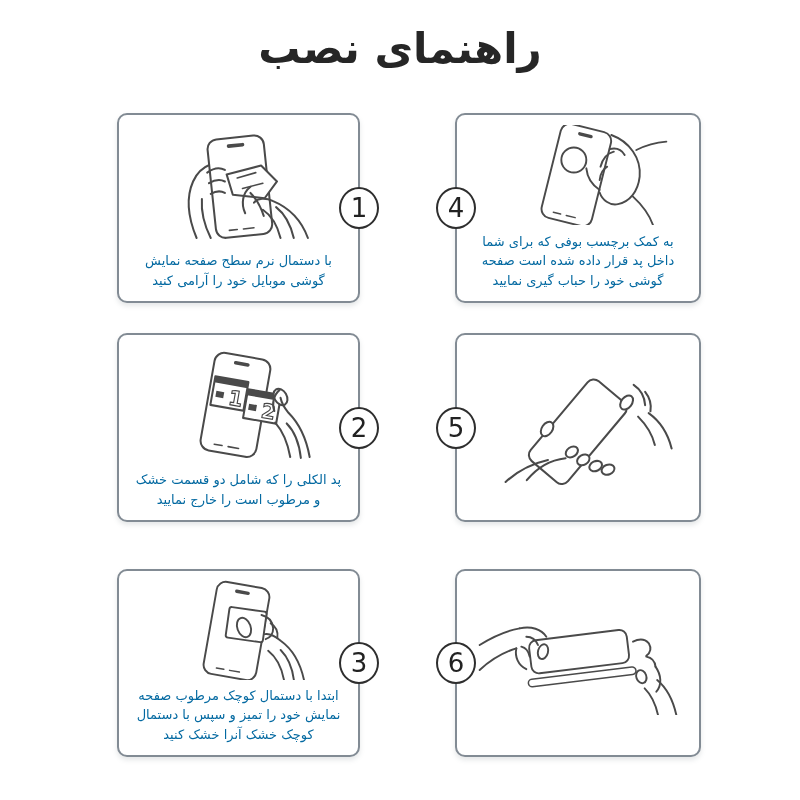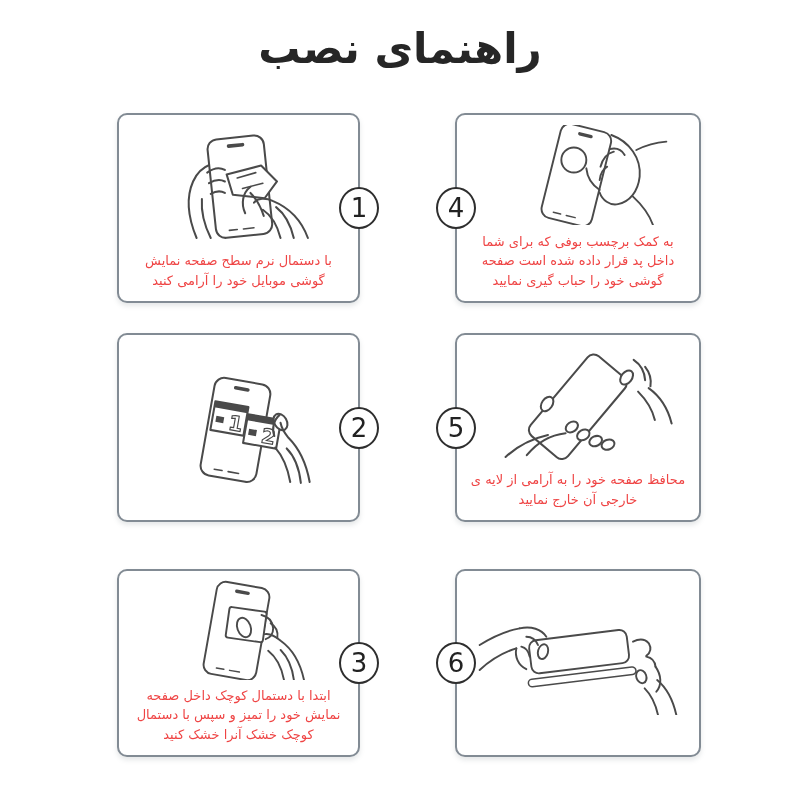--- a/index.html
+++ b/index.html
@@ -31,21 +31,21 @@
   #card2 { left:117px; top:333px; width:243px; height:189px; }
   #card5 { left:455px; top:333px; width:246px; height:189px; }
   #card3 { left:117px; top:569px; width:243px; height:188px; }
   #card6 { left:455px; top:569px; width:246px; height:188px; }
   .illo { flex:1 1 auto; display:flex; align-items:center; justify-content:center; width:100%; min-height:0; padding-top:3px; }
   .illo svg { display:block; }
   .caption {
     margin:0; direction:rtl; text-align:center;
     white-space:pre-line;
     font-size:13px; line-height:1.5;
-    color:#ef4444;
+    color:#0369a1;
     padding:0 8px 11px;
   }
   .badge {
     position:absolute; top:50%; margin-top:-21px;
     width:40px; height:42px;
     background:#ffffff;
     border:2.5px solid #2e2e2e; border-radius:50%;
     display:flex; align-items:center; justify-content:center;
     font-size:26px; color:#222222; z-index:3;
     box-sizing:border-box;
@@ -157,20 +157,22 @@
         </g>
         <g>
           <ellipse class="ln fw" cx="167" cy="52" rx="7" ry="10" transform="rotate(-30 167 52)"></ellipse>
           <path class="ln" d="M160,68 C157,60 159,50 166,44"></path>
           <path class="ln" d="M200,120 C196,98 188,82 176,70 C171,64 168,58 167,53"></path>
           <path class="ln" d="M178,120 C175,103 169,90 161,81"></path>
           <path class="ln" d="M190,121 C188,103 182,90 174,82"></path>
         </g>
       </svg>
     </div>
+    <p class="caption">پد الکلی را که شامل دو قسمت خشک
+و مرطوب است را خارج نمایید</p>
   </section>
 
   <section class="card" id="card5">
     <div class="badge left">5</div>
     <div class="illo">
       <svg width="212" height="112" viewBox="0 0 240 120">
         <g transform="rotate(40 120 62)">
           <rect class="ln fw" x="93" y="4" width="55" height="118" rx="9"></rect>
         </g>
         <g>
@@ -184,22 +186,20 @@
         </g>
         <g>
           <ellipse class="ln fw" cx="175" cy="30" rx="6" ry="9" transform="rotate(38 175 30)"></ellipse>
           <path class="ln" d="M183,10 q12,8 13,23"></path>
           <path class="ln" d="M196,18 q8,10 6,22"></path>
           <path class="ln" d="M200,42 C214,52 222,66 226,82"></path>
           <path class="ln" d="M188,46 C198,56 204,66 207,78"></path>
         </g>
       </svg>
     </div>
-    <p class="caption">محافظ صفحه خود را به آرامی از لایه ی
-خارجی آن خارج نمایید</p>
   </section>
 
   <section class="card" id="card3">
     <div class="badge right">3</div>
     <div class="illo">
       <svg width="212" height="100" viewBox="0 0 240 120">
         <g transform="rotate(10 116 61)">
           <rect class="ln fw" x="85" y="5" width="64" height="112" rx="11"></rect>
           <rect class="dk" x="107" y="12" width="18" height="4" rx="2"></rect>
           <path class="ln thin" d="M101,109 h9 M117,109 h12"></path>
@@ -208,21 +208,21 @@
         <g>
           <ellipse class="ln fw" cx="126" cy="57" rx="8" ry="12" transform="rotate(-20 126 57)"></ellipse>
           <path class="ln" d="M147,42 q13,3 14,16 q0,10 -9,13"></path>
           <path class="ln" d="M158,52 q10,6 8,18"></path>
           <path class="ln" d="M198,120 C193,97 184,83 170,73 C163,67 156,64 151,65"></path>
           <path class="ln" d="M174,120 C171,104 164,92 155,85"></path>
           <path class="ln" d="M186,121 C184,104 178,92 170,84"></path>
         </g>
       </svg>
     </div>
-    <p class="caption">ابتدا با دستمال کوچک داخل صفحه
+    <p class="caption">ابتدا با دستمال کوچک مرطوب صفحه
 نمایش خود را تمیز و سپس با دستمال
 کوچک خشک آنرا خشک کنید</p>
   </section>
 
   <section class="card" id="card6">
     <div class="badge left">6</div>
     <div class="illo">
       <svg width="212" height="100" viewBox="0 0 240 120">
         <g transform="rotate(-7 122 58)">
           <rect class="ln fw" x="64" y="24" width="118" height="40" rx="9"></rect>

